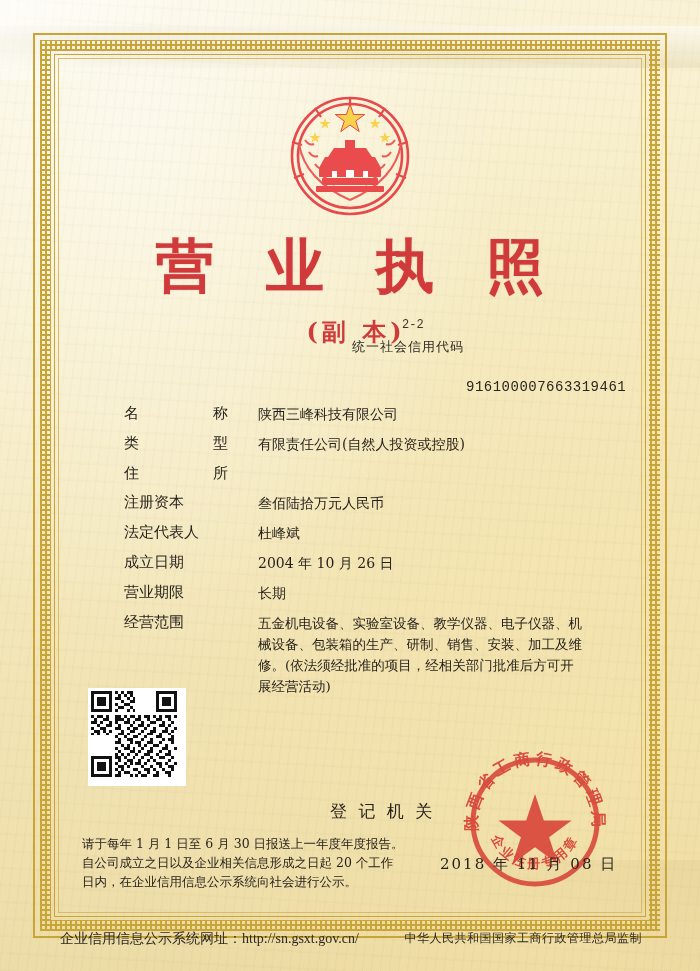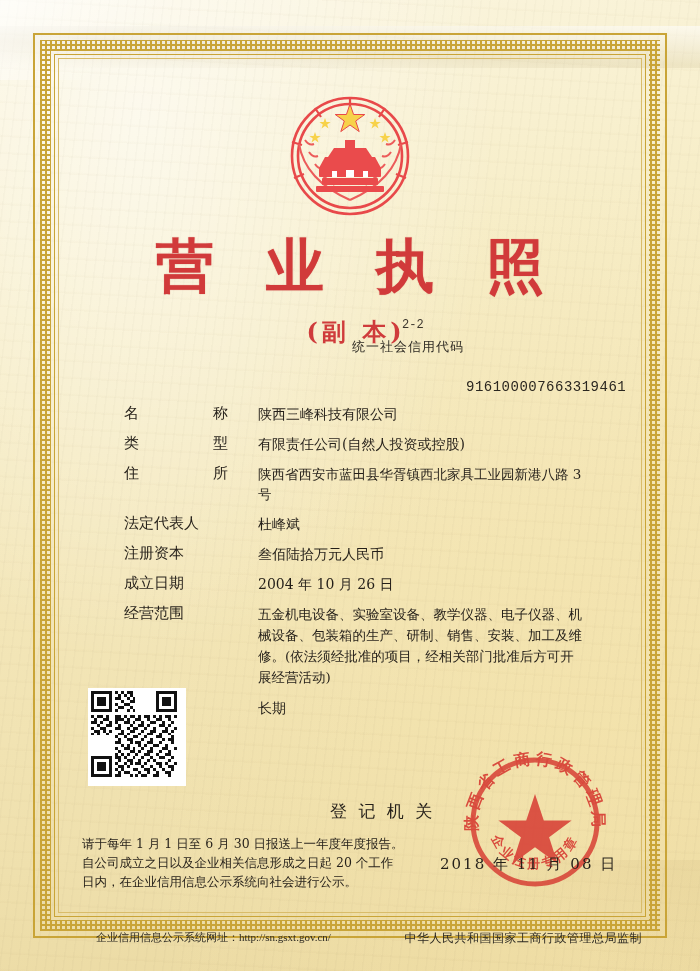--- a/index.html
+++ b/index.html
@@ -134,21 +134,21 @@
   
   .notice{
     position:absolute;left:82px;top:834px;width:330px;
     font-family:"DejaVu Serif", serif;
     font-size:12.5px;color:#241f19;line-height:19px;
   }
   .notice div{white-space:nowrap;}
   .foot-left{
     position:absolute;left:60px;top:930px;
     font-family:"DejaVu Serif", serif;
-    font-size:11px;color:#2c2922;margin-left:36px;
+    font-size:14px;color:#2c2922;
   }
   .foot-left .url{font-family:"Liberation Serif", serif;}
   .foot-right{
     position:absolute;right:58px;top:930px;
     font-family:"DejaVu Serif", serif;
     font-size:12px;color:#2c2922;letter-spacing:.5px;margin-left:24px;
   }
 </style>
 </head>
 <body>
@@ -227,51 +227,50 @@
           <span>类</span>
           <span>型</span>
         </div>
       <div class="val">有限责任公司(自然人投资或控股)</div>
     </div>
     <div class="row">
       <div class="lab">
           <span>住</span>
           <span>所</span>
         </div>
-      <div class="val small">陕西省西安市蓝田县华胥镇西北家具工业园新港八路 3 号</div>
+    </div>
+    <div class="row">
+      <div class="lab wide">
+          <span>注册资本</span>
+        </div>
+      <div class="val">叁佰陆拾万元人民币</div>
     </div>
     <div class="row">
       <div class="lab wide">
           <span>法定代表人</span>
         </div>
       <div class="val">杜峰斌</div>
     </div>
     <div class="row">
       <div class="lab wide">
-          <span>注册资本</span>
-        </div>
-      <div class="val">叁佰陆拾万元人民币</div>
+          <span>成立日期</span>
+        </div>
+      <div class="val">2004 年 10 月 26 日</div>
     </div>
     <div class="row">
       <div class="lab wide">
-          <span>成立日期</span>
-        </div>
-      <div class="val">2004 年 10 月 26 日</div>
+          <span>营业期限</span>
+        </div>
+      <div class="val">长期</div>
     </div>
     <div class="row">
       <div class="lab wide">
           <span>经营范围</span>
         </div>
       <div class="val scope">五金机电设备、实验室设备、教学仪器、电子仪器、机械设备、包装箱的生产、研制、销售、安装、加工及维修。(依法须经批准的项目，经相关部门批准后方可开展经营活动)</div>
-    </div>
-    <div class="row">
-      <div class="lab wide">
-          <span>营业期限</span>
-        </div>
-      <div class="val">长期</div>
     </div>
   </div>
 
   <div class="qr">
     <svg width="86" height="86" viewBox="0 0 29 29" shape-rendering="crispEdges">
       <rect width="29" height="29" fill="#fff"></rect>
       <g fill="#111">
         <path d="M0 0h7v7H0z"></path>
           <path d="M22 0h7v7h-7z"></path>
           <path d="M0 22h7v7H0z"></path>

